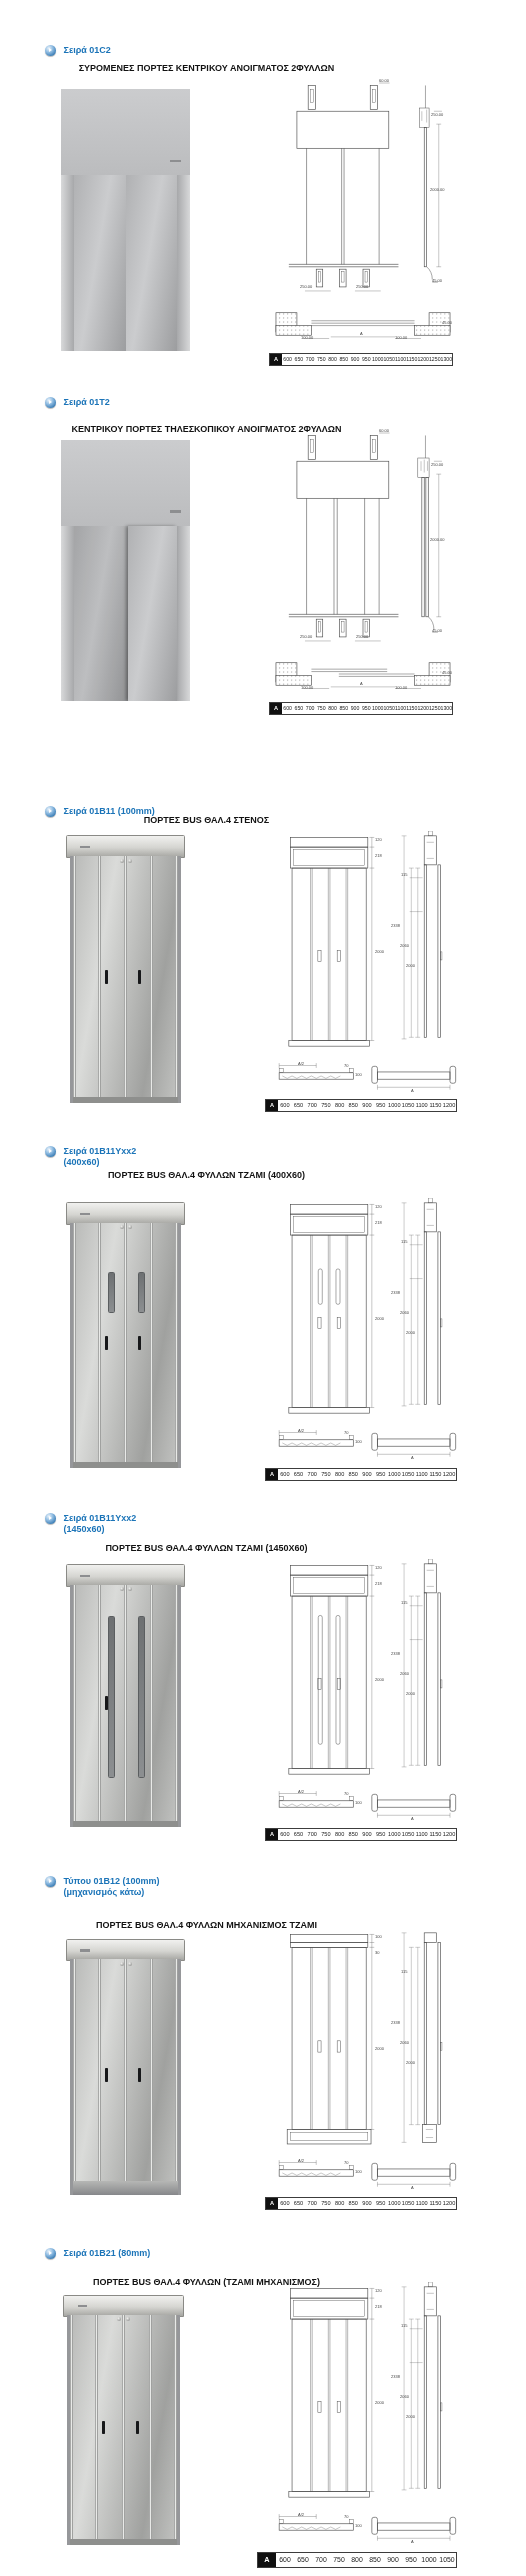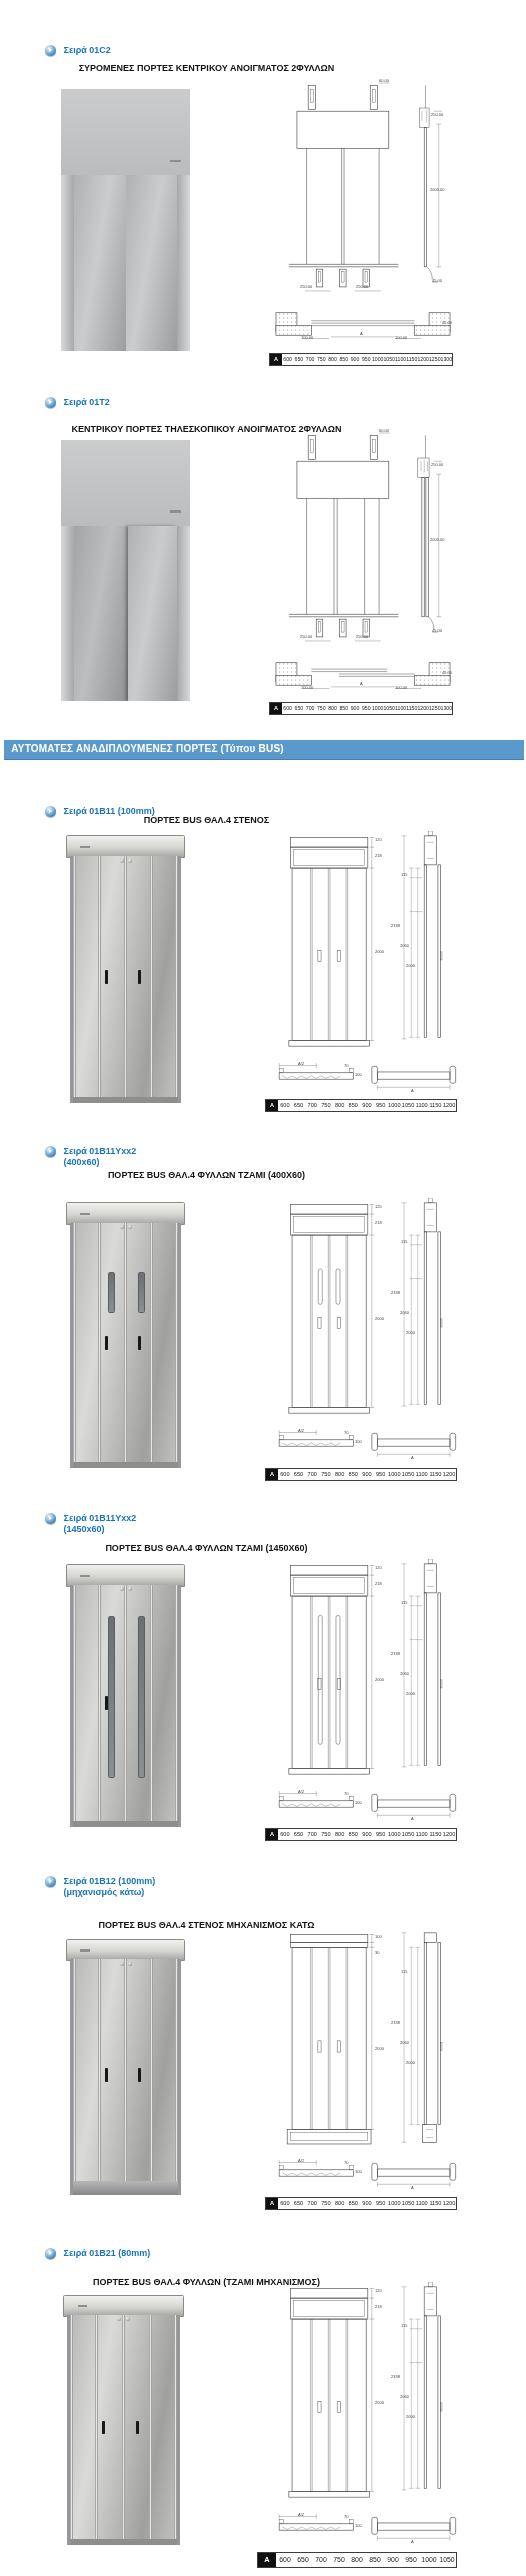--- a/index.html
+++ b/index.html
@@ -341,21 +341,20 @@
           <span>1100</span>
           <span>1150</span>
           <span>1200</span>
           <span>1250</span>
           <span>1300</span>
         </span>
     </div>
   </section>
 
   
-  <div class="bar" style="top:740px;height:18.6px;line-height:18.6px"><span>ΑΥΤΟΜΑΤΕΣ ΑΝΑΔΙΠΛΟΥΜΕΝΕΣ ΠΟΡΤΕΣ (Τύπου BUS)</span></div>
 
   
   <section>
     <div class="series" style="top:806px">
       <span class="bullet"></span>
       <span class="series-text"><span class="s1">Σειρά 01B11 (100mm)</span><span class="s2"></span></span>
     </div>
     <div class="ptitle" style="top:815px">ΠΟΡΤΕΣ BUS ΘΑΛ.4 ΣΤΕΝΟΣ</div>
     <div class="photo p-bus" style="left:66px;top:835px;width:119px;height:268px">
       <div class="cap"></div>
@@ -530,23 +529,23 @@
           <span>1150</span>
           <span>1200</span>
         </span>
     </div>
   </section>
 
   
   <section>
     <div class="series" style="top:1876px">
       <span class="bullet"></span>
-      <span class="series-text"><span class="s1">Σειρά 01B12 (100mm)</span><span class="s2">(μηχανισμός κάτω)</span></span>
-    </div>
-    <div class="ptitle" style="top:1920px">ΠΟΡΤΕΣ BUS ΘΑΛ.4 ΣΤΕΝΟΣ ΜΗΧΑΝΙΣΜΟΣ ΚΑΤΩ</div>
+      <span class="series-text"><span class="s1">Τύπου 01B12 (100mm)</span><span class="s2">(μηχανισμός κάτω)</span></span>
+    </div>
+    <div class="ptitle" style="top:1920px">ΠΟΡΤΕΣ BUS ΘΑΛ.4 ΦΥΛΛΩΝ ΜΗΧΑΝΙΣΜΟΣ ΤΖΑΜΙ</div>
     <div class="photo p-bus p-mech-bottom" style="left:66px;top:1939px;width:119px;height:256px">
       <div class="cap"></div>
       <div class="cap-chip"></div>
       <div class="knob k1"></div>
       <div class="knob k2"></div>
       <div class="body">
         <span class="rail r1"></span>
         <span class="rail r2"></span>
         <span class="rail r3"></span>
         <span class="rail r4"></span>

